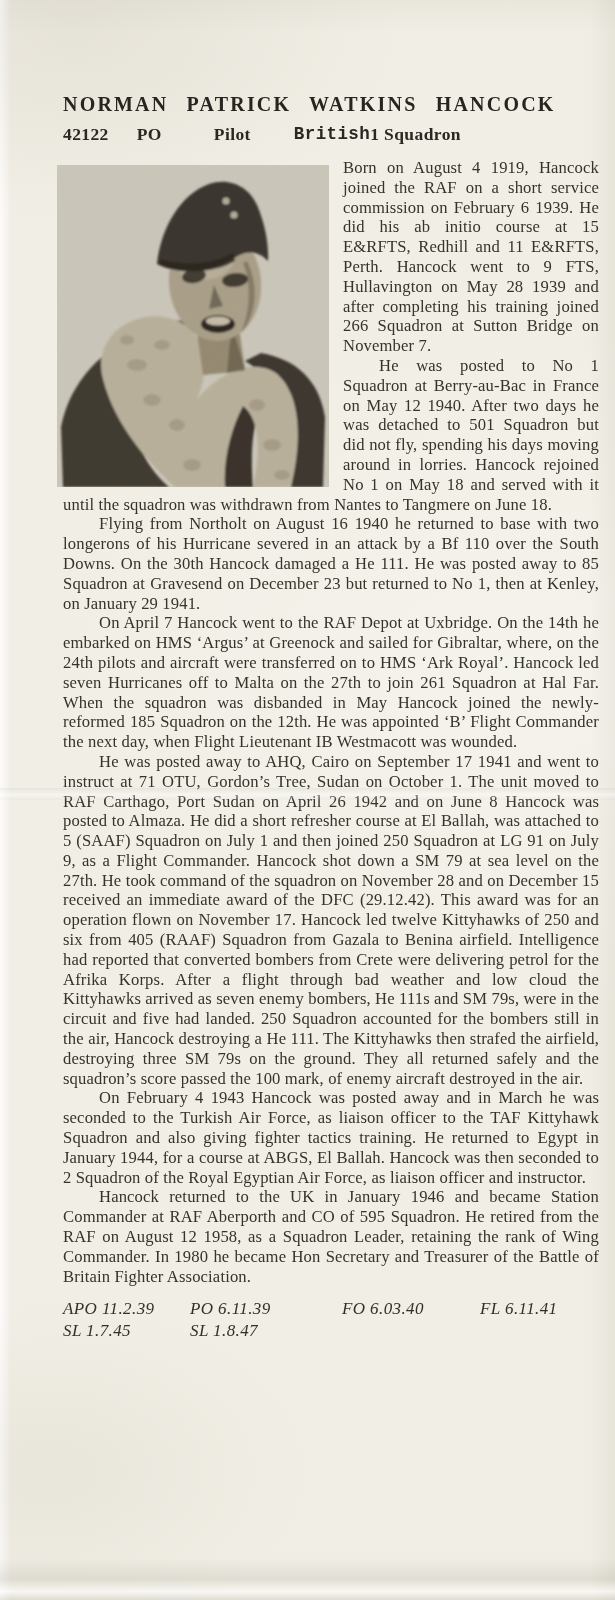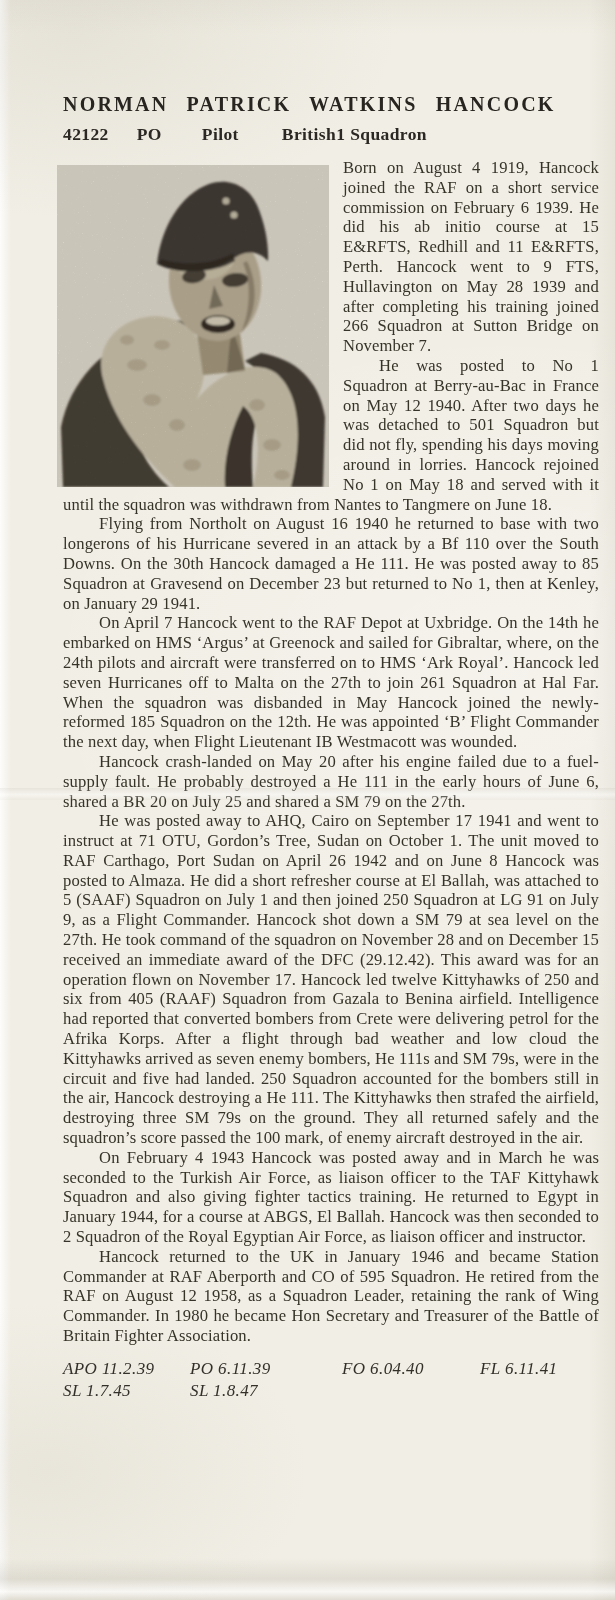--- a/index.html
+++ b/index.html
@@ -40,22 +40,22 @@
     letter-spacing:2.2px;word-spacing:11px;
     margin:0 0 9px 0;line-height:22px;
   }
   .service-line{
     font-size:17.5px;font-weight:700;color:#2b2823;
     display:flex;align-items:flex-end;
     margin:0 0 14px 0;line-height:20px;
     letter-spacing:0.4px;
   }
   .service-line .gap-a{margin-left:28px;}
-  .service-line .gap-b{margin-left:40px;}
-  .service-line .gap-c{margin-left:43px;}
+  .service-line .gap-b{margin-left:52px;}
+  .service-line .gap-c{margin-left:43px;font-family:Liberation Mono, monospace;}
   .service-line .gap-d{}
   .biography{
     font-size:16.6px;line-height:19.8px;
     text-align:justify;color:#363329;
     letter-spacing:0.15px;
   }
   .biography p{margin:0;text-indent:36px;}
   .biography p.first{text-indent:0;}
   .photo-wrap{
     float:left;
@@ -158,30 +158,29 @@
           </g>
 
           <rect x="0" y="0" width="272" height="322" filter="url(#grain)" opacity="0.34" style="mix-blend-mode:multiply"></rect>
         </svg>
       </div>
 
       <p class="first">Born on August 4 1919, Hancock joined the RAF on a short service commission on February 6 1939. He did his ab initio course at 15 E&amp;RFTS, Redhill and 11 E&amp;RFTS, Perth. Hancock went to 9 FTS, Hullavington on May 28 1939 and after completing his training joined 266 Squadron at Sutton Bridge on November 7.</p>
       <p>He was posted to No 1 Squadron at Berry-au-Bac in France on May 12 1940. After two days he was detached to 501 Squadron but did not fly, spending his days moving around in lorries. Hancock rejoined No 1 on May 18 and served with it until the squadron was withdrawn from Nantes to Tangmere on June 18.</p>
       <p>Flying from Northolt on August 16 1940 he returned to base with two longerons of his Hurricane severed in an attack by a Bf 110 over the South Downs. On the 30th Hancock damaged a He 111. He was posted away to 85 Squadron at Gravesend on December 23 but returned to No 1, then at Kenley, on January 29 1941.</p>
       <p>On April 7 Hancock went to the RAF Depot at Uxbridge. On the 14th he embarked on HMS ‘Argus’ at Greenock and sailed for Gibraltar, where, on the 24th pilots and aircraft were transferred on to HMS ‘Ark Royal’. Hancock led seven Hurricanes off to Malta on the 27th to join 261 Squadron at Hal Far. When the squadron was disbanded in May Hancock joined the newly-reformed 185 Squadron on the 12th. He was appointed ‘B’ Flight Commander the next day, when Flight Lieutenant IB Westmacott was wounded.</p>
-      <p>Hancock crash-landed on May 20  after his engine failed due to a fuel-supply fault. He probably destroyed a He 111 in the early hours of June 6, shared a BR 20 on July 25 and shared a SM 79 on the 27th.</p>
       <p>He was posted away to AHQ, Cairo on September 17 1941 and went to instruct at 71 OTU, Gordon’s Tree, Sudan on October 1. The unit moved to RAF Carthago, Port Sudan on April 26 1942 and on June 8 Hancock was posted to Almaza. He did a short refresher course at El Ballah, was attached to 5 (SAAF) Squadron on July 1 and then joined 250 Squadron at LG 91 on July 9, as a Flight Commander. Hancock shot down a SM 79 at sea level on the 27th. He took command of the squadron on November 28 and on December 15 received an immediate award of the DFC (29.12.42). This award was for an operation flown on November 17. Hancock led twelve Kittyhawks of 250 and six from 405 (RAAF) Squadron from Gazala to Benina airfield. Intelligence had reported that converted bombers from Crete were delivering petrol for the Afrika Korps. After a flight through bad weather and low cloud the Kittyhawks arrived as seven enemy bombers, He 111s and SM 79s, were in the circuit and five had landed. 250 Squadron accounted for the bombers still in the air, Hancock destroying a He 111. The Kittyhawks then strafed the airfield, destroying three SM 79s on the ground. They all returned safely and the squadron’s score passed the 100 mark, of enemy aircraft destroyed in the air.</p>
       <p>On February 4 1943 Hancock was posted away and in March he was seconded to the Turkish Air Force, as liaison officer to the TAF Kittyhawk Squadron and also giving fighter tactics training. He returned to Egypt in January 1944, for a course at ABGS, El Ballah. Hancock was then seconded to 2 Squadron of the Royal Egyptian Air Force, as liaison officer and instructor.</p>
       <p>Hancock returned to the UK in January 1946 and became Station Commander at RAF Aberporth and CO of 595 Squadron. He retired from the RAF on August 12 1958, as a Squadron Leader, retaining the rank of Wing Commander. In 1980 he became Hon Secretary and Treasurer of the Battle of Britain Fighter Association.</p>
     </div>
 
     <div class="promotions">
       <span>APO 11.2.39</span>
       <span>PO 6.11.39</span>
-      <span>FO 6.04.40</span>
+      <span>FO 6.03.40</span>
       <span>FL 6.11.41</span>
       <span>SL 1.7.45</span>
       <span>SL 1.8.47</span>
     </div>
 
   </div>
 
   <div class="crease"></div>
   <div class="page-curl"></div>
 </div>

